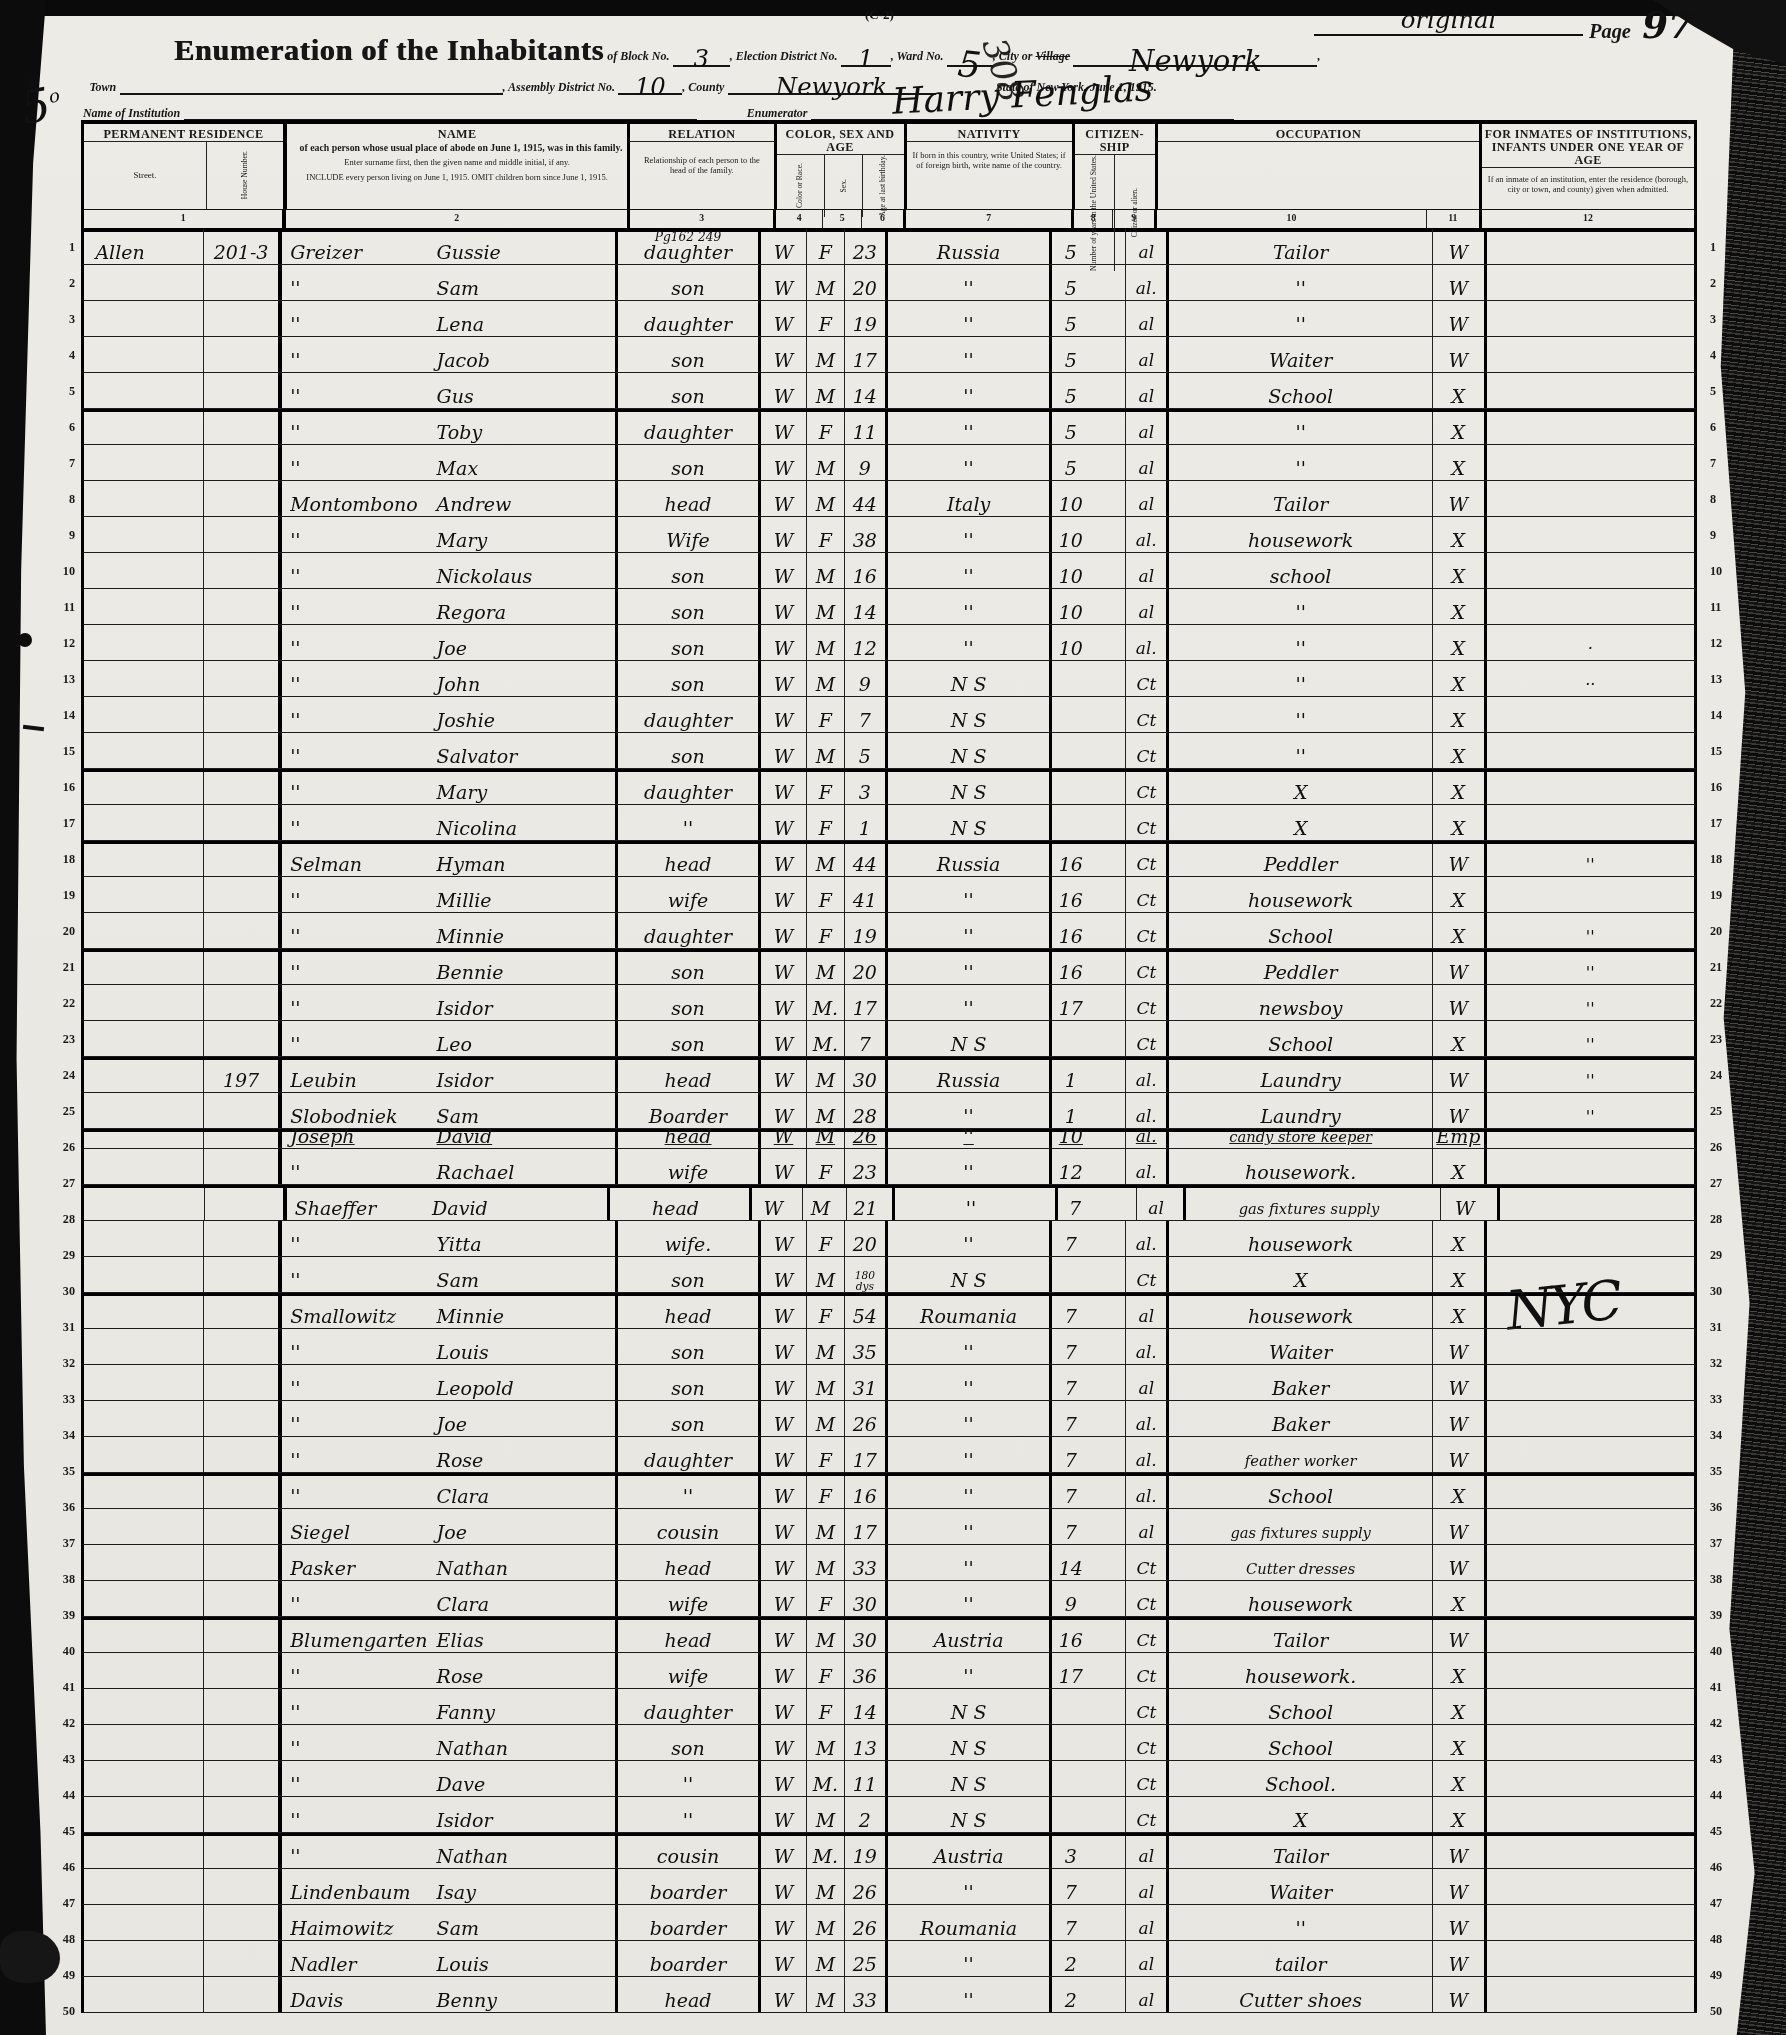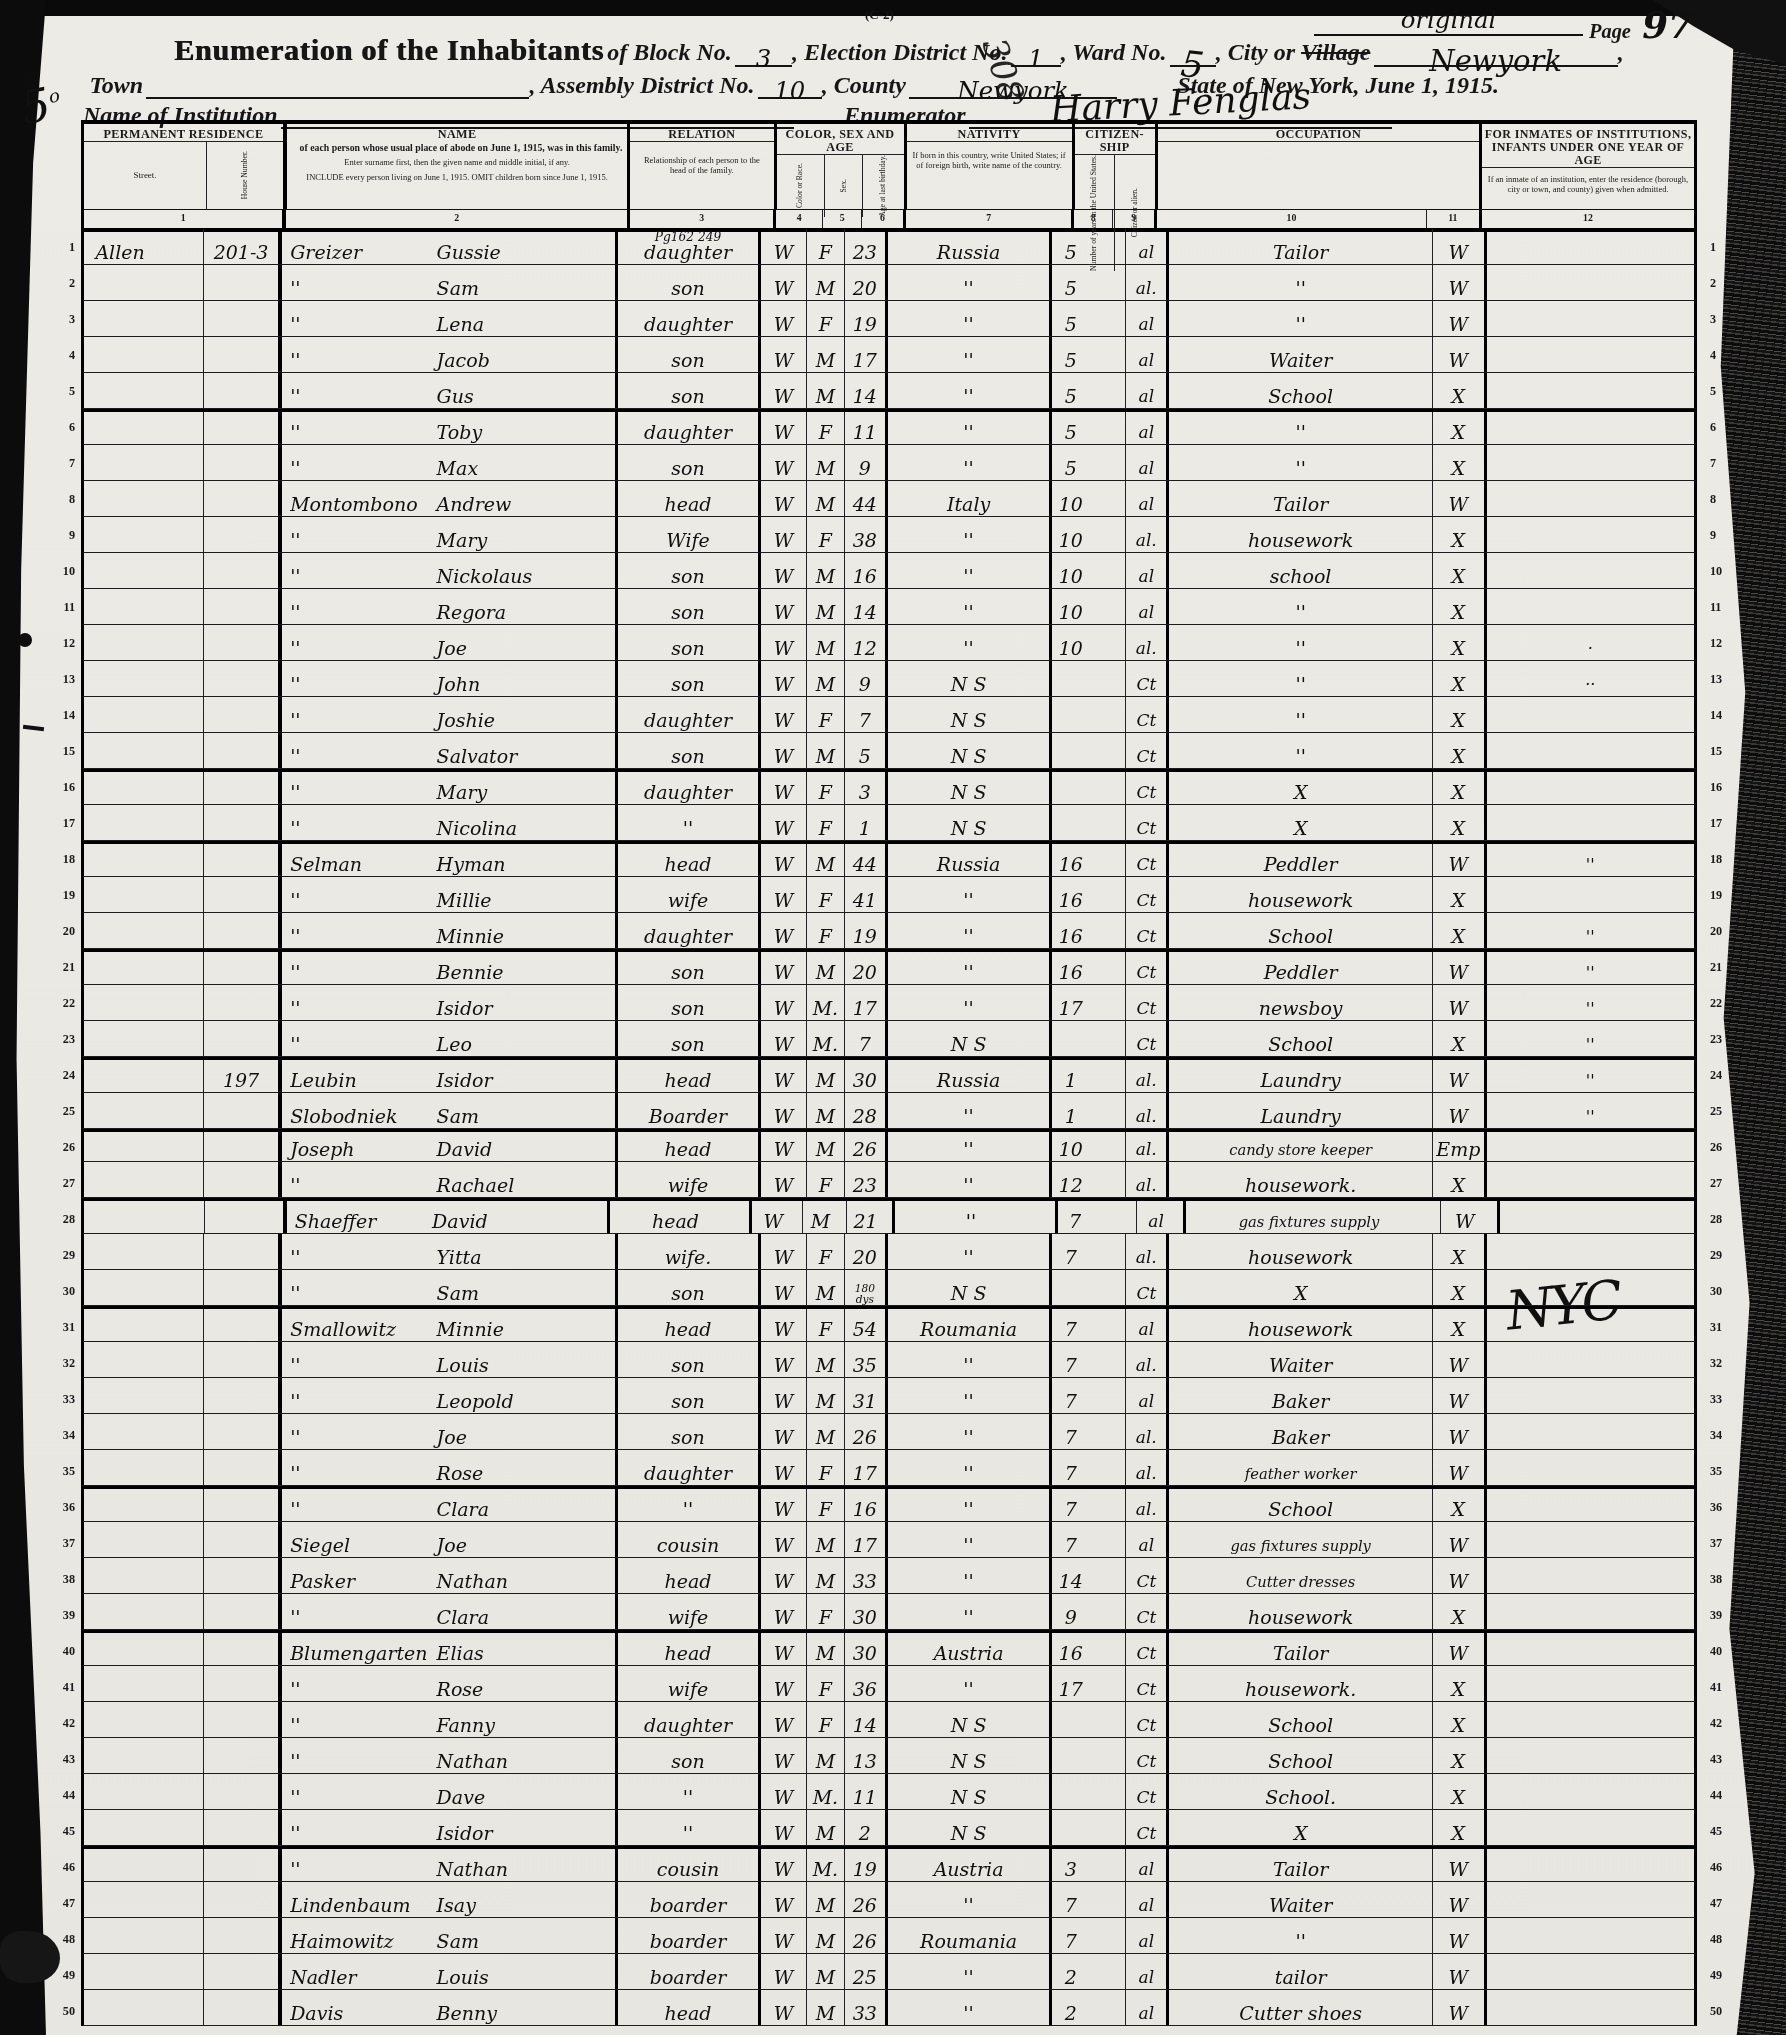--- a/index.html
+++ b/index.html
@@ -29,21 +29,21 @@
   
   #form-code{left:865px;top:6.5px;font-size:13px;font-weight:bold;}
   #original-wrap{left:1314px;top:4.9px;width:269px;border-bottom:2.4px solid #111;text-align:center;}
   #original-wrap .hw{font-size:24.4px;}
   #page-wrap{left:1589px;top:3.3px;}
   #page-wrap .it{font-size:20.4px;}
   #page-wrap .hw{font-size:37px;font-weight:bold;margin-left:8.1px;}
   
   #formhead{position:absolute;left:78px;top:33px;width:1637px;}
   .fline{white-space:nowrap;}
-  .fline .lbl{font-size:24px;}
+  .fline .lbl{font-size:12px;}
   .fline .hw{font-size:24.4px;}
   #line1{margin-left:96px;}
   #line2{margin-top:4.9px;margin-left:11.4px;}
   #line3{margin-top:3.3px;margin-left:4.9px;}
   .strike{text-decoration:line-through;}
   #ward-val{font-size:36px !important;display:inline-block;transform:rotate(6deg);}
   #city-val{font-size:29px !important;}
   #county-scrawl{position:absolute;left:971px;top:50px;font-size:34px;transform:rotate(72deg);opacity:.9;}
   #margin-scrawl{position:absolute;left:21px;top:78px;font-size:46px;transform:rotate(-10deg);}
   #margin-scrawl sup{font-size:18px;}
@@ -767,21 +767,21 @@
       <div class="td c-c hw">W</div>
       <div class="td c-s hw">M</div>
       <div class="td c-a hw">28</div>
       <div class="td c-nat hw">''</div>
       <div class="td c-yrs hw">1</div>
       <div class="td c-cit hw">al.</div>
       <div class="td c-occ hw">Laundry</div>
       <div class="td c-cls hw">W</div>
       <div class="td c-inm hw">''</div>
     </div>
-    <div class="tr fam" style="height: 33px;">
+    <div class="tr fam" style="height: 20px; text-decoration: underline;">
       <div class="td c-street hw"></div>
       <div class="td c-house hw"></div>
       <div class="td c-name">
         <span class="sur hw">Joseph</span>
         <span class="giv hw">David</span>
       </div>
       <div class="td c-rel hw">
         <div>head</div>
       </div>
       <div class="td c-c hw">W</div>

